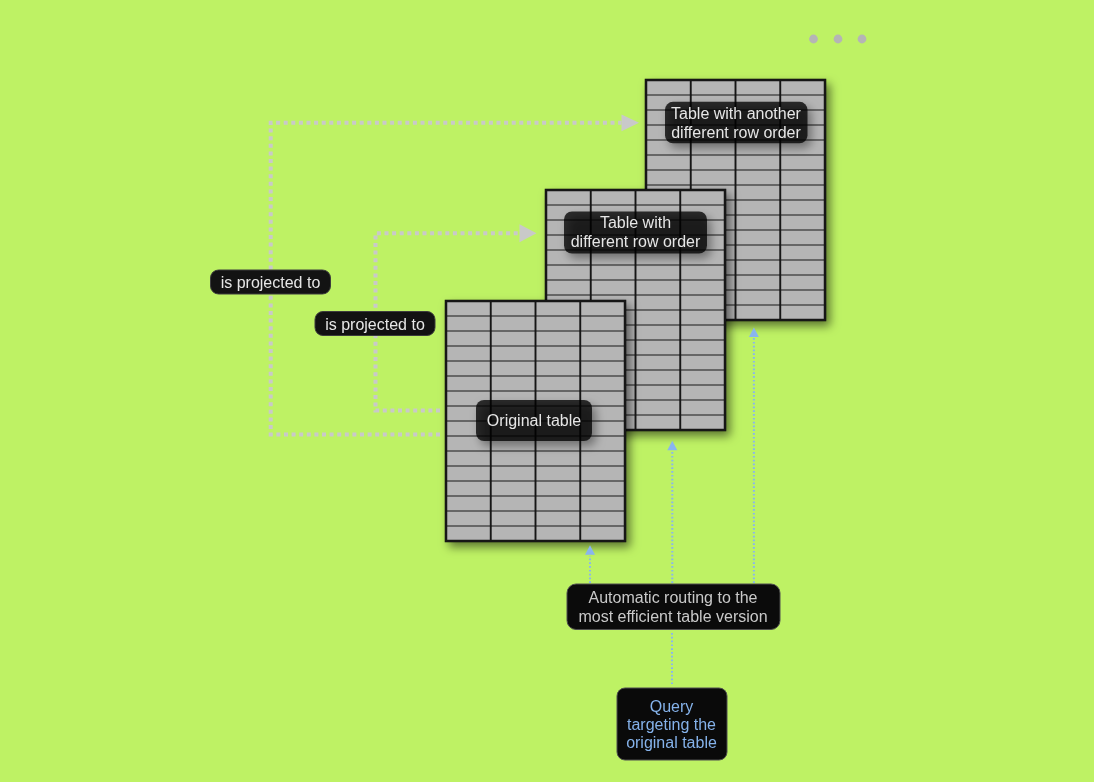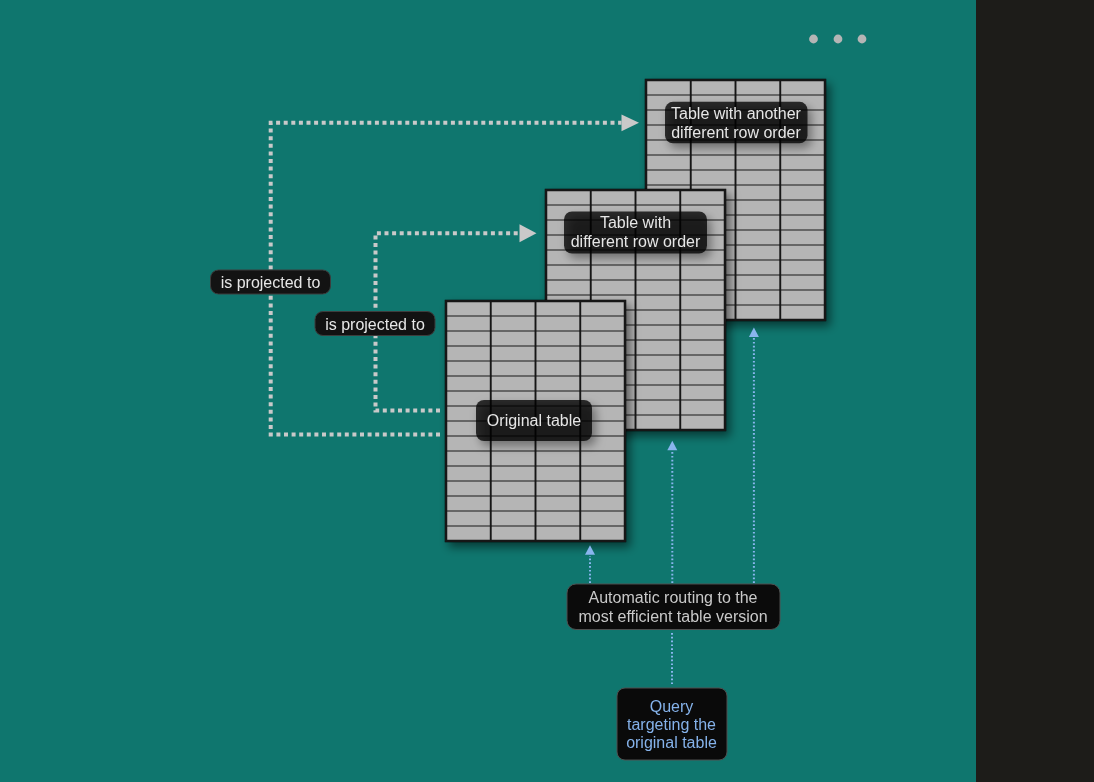--- a/index.html
+++ b/index.html
@@ -1,16 +1,16 @@
 <!DOCTYPE html>
 <html><head>
 <meta charset="utf-8">
 <style>
   html,body{margin:0;padding:0;background:#1d1c19;}
-  #stage{position:relative;width:976px;height:782px;background:#0f766e;overflow:hidden;
+  #stage{position:relative;width:1094px;height:782px;background:#bef264;overflow:hidden;
          font-family:"Liberation Sans", sans-serif;}
 </style>
 </head>
 <body>
 <div id="stage">
 <svg width="1094" height="782" viewBox="0 0 1094 782">
   <defs>
     <filter id="sh" x="-30%" y="-30%" width="160%" height="160%">
       <feDropShadow dx="4" dy="5" stdDeviation="5" flood-color="#000000" flood-opacity="0.5"></feDropShadow>
     </filter>

